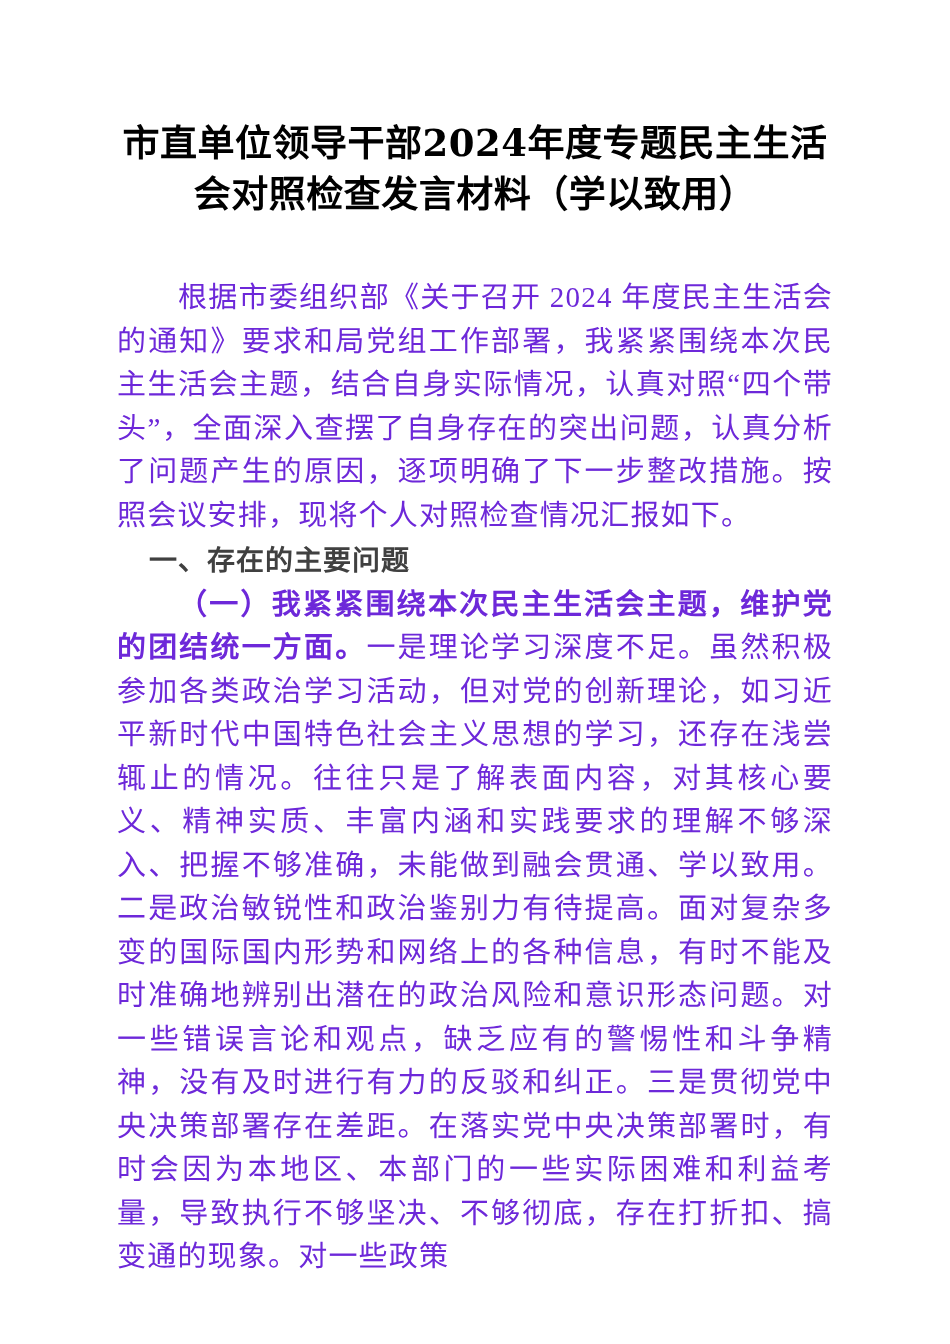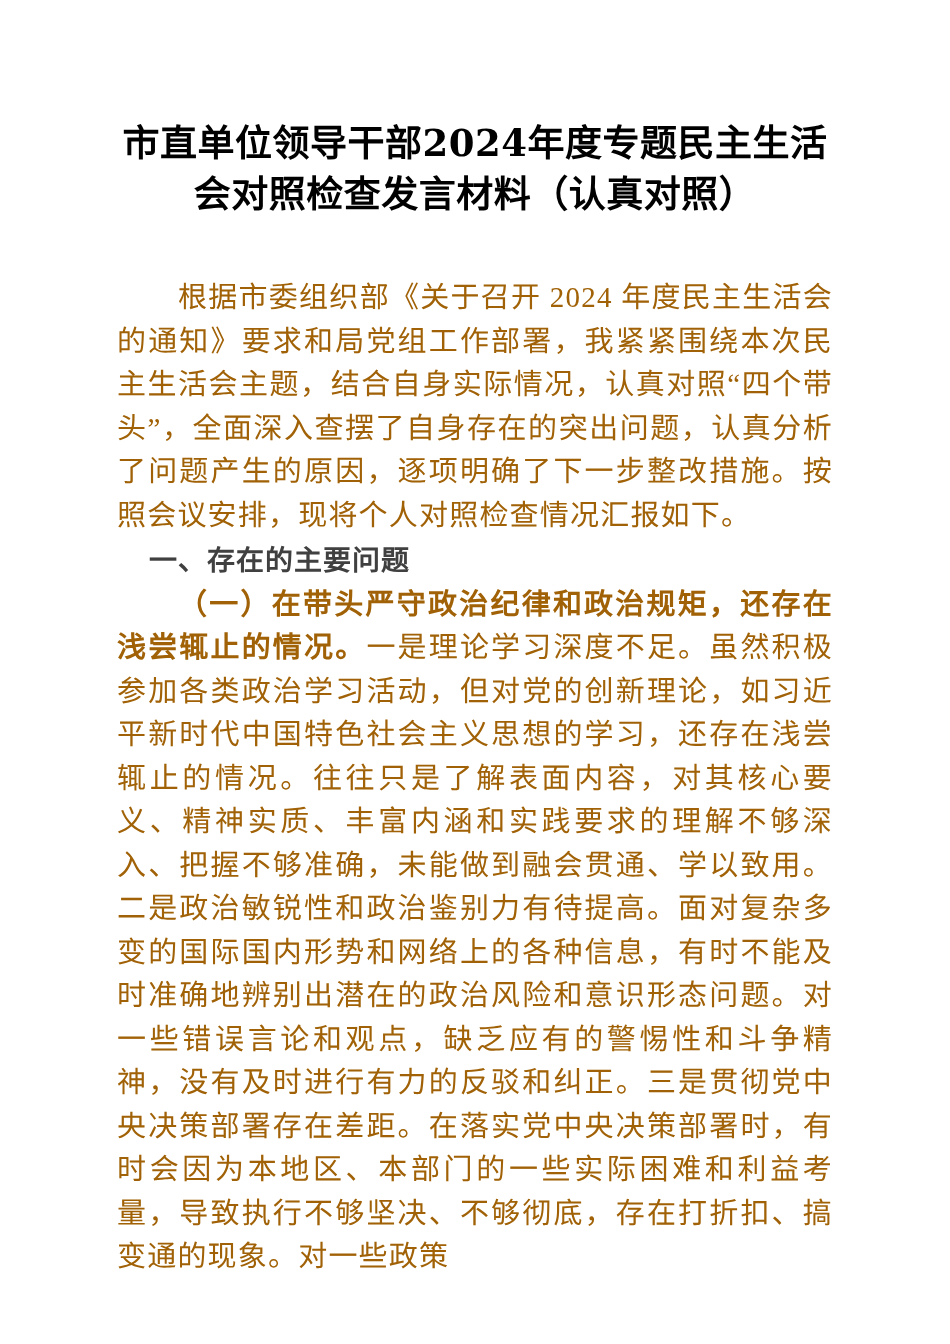--- a/index.html
+++ b/index.html
@@ -50,21 +50,21 @@
   
   .para {
     margin: 0;
     font-family: "Liberation Serif", "DejaVu Serif", serif;
     font-size: 29px;
     line-height: 43.5px;
     text-align: justify;
     text-justify: inter-ideograph;
     text-indent: 61px;
     letter-spacing: 1.2px;
-    color: #a16207;
+    color: #6d28d9;
     word-break: break-all;
   }
 
   .para.first-body {
     margin-top: 56px;
   }
 
   
   .section-heading {
     margin: 0;
@@ -85,25 +85,25 @@
   .spacer-bottom {
     height: 180px;
   }
 </style>
 </head>
 <body>
 
 <div class="page">
   <div class="content">
 
-    <h1 class="doc-title" id="doc-title-el">市直单位领导干部2024年度专题民主生活会对照检查发言材料（认真对照）</h1>
+    <h1 class="doc-title" id="doc-title-el">市直单位领导干部2024年度专题民主生活会对照检查发言材料（学以致用）</h1>
 
     <p class="para first-body">根据市委组织部《关于召开 2024 年度民主生活会的通知》要求和局党组工作部署，我紧紧围绕本次民主生活会主题，结合自身实际情况，认真对照“四个带头”，全面深入查摆了自身存在的突出问题，认真分析了问题产生的原因，逐项明确了下一步整改措施。按照会议安排，现将个人对照检查情况汇报如下。</p>
 
     <h2 class="section-heading">一、存在的主要问题</h2>
 
     <p class="para">
-      <span class="sub-lead">（一）在带头严守政治纪律和政治规矩，还存在浅尝辄止的情况。</span><span>一是理论学习深度不足。虽然积极参加各类政治学习活动，但对党的创新理论，如习近平新时代中国特色社会主义思想的学习，还存在浅尝辄止的情况。往往只是了解表面内容，对其核心要义、精神实质、丰富内涵和实践要求的理解不够深入、把握不够准确，未能做到融会贯通、学以致用。二是政治敏锐性和政治鉴别力有待提高。面对复杂多变的国际国内形势和网络上的各种信息，有时不能及时准确地辨别出潜在的政治风险和意识形态问题。对一些错误言论和观点，缺乏应有的警惕性和斗争精神，没有及时进行有力的反驳和纠正。三是贯彻党中央决策部署存在差距。在落实党中央决策部署时，有时会因为本地区、本部门的一些实际困难和利益考量，导致执行不够坚决、不够彻底，存在打折扣、搞变通的现象。对一些政策</span>
+      <span class="sub-lead">（一）我紧紧围绕本次民主生活会主题，维护党的团结统一方面。</span><span>一是理论学习深度不足。虽然积极参加各类政治学习活动，但对党的创新理论，如习近平新时代中国特色社会主义思想的学习，还存在浅尝辄止的情况。往往只是了解表面内容，对其核心要义、精神实质、丰富内涵和实践要求的理解不够深入、把握不够准确，未能做到融会贯通、学以致用。二是政治敏锐性和政治鉴别力有待提高。面对复杂多变的国际国内形势和网络上的各种信息，有时不能及时准确地辨别出潜在的政治风险和意识形态问题。对一些错误言论和观点，缺乏应有的警惕性和斗争精神，没有及时进行有力的反驳和纠正。三是贯彻党中央决策部署存在差距。在落实党中央决策部署时，有时会因为本地区、本部门的一些实际困难和利益考量，导致执行不够坚决、不够彻底，存在打折扣、搞变通的现象。对一些政策</span>
     </p>
 
     <div class="spacer-bottom"></div>
   </div>
 </div>
 
 </body></html>

